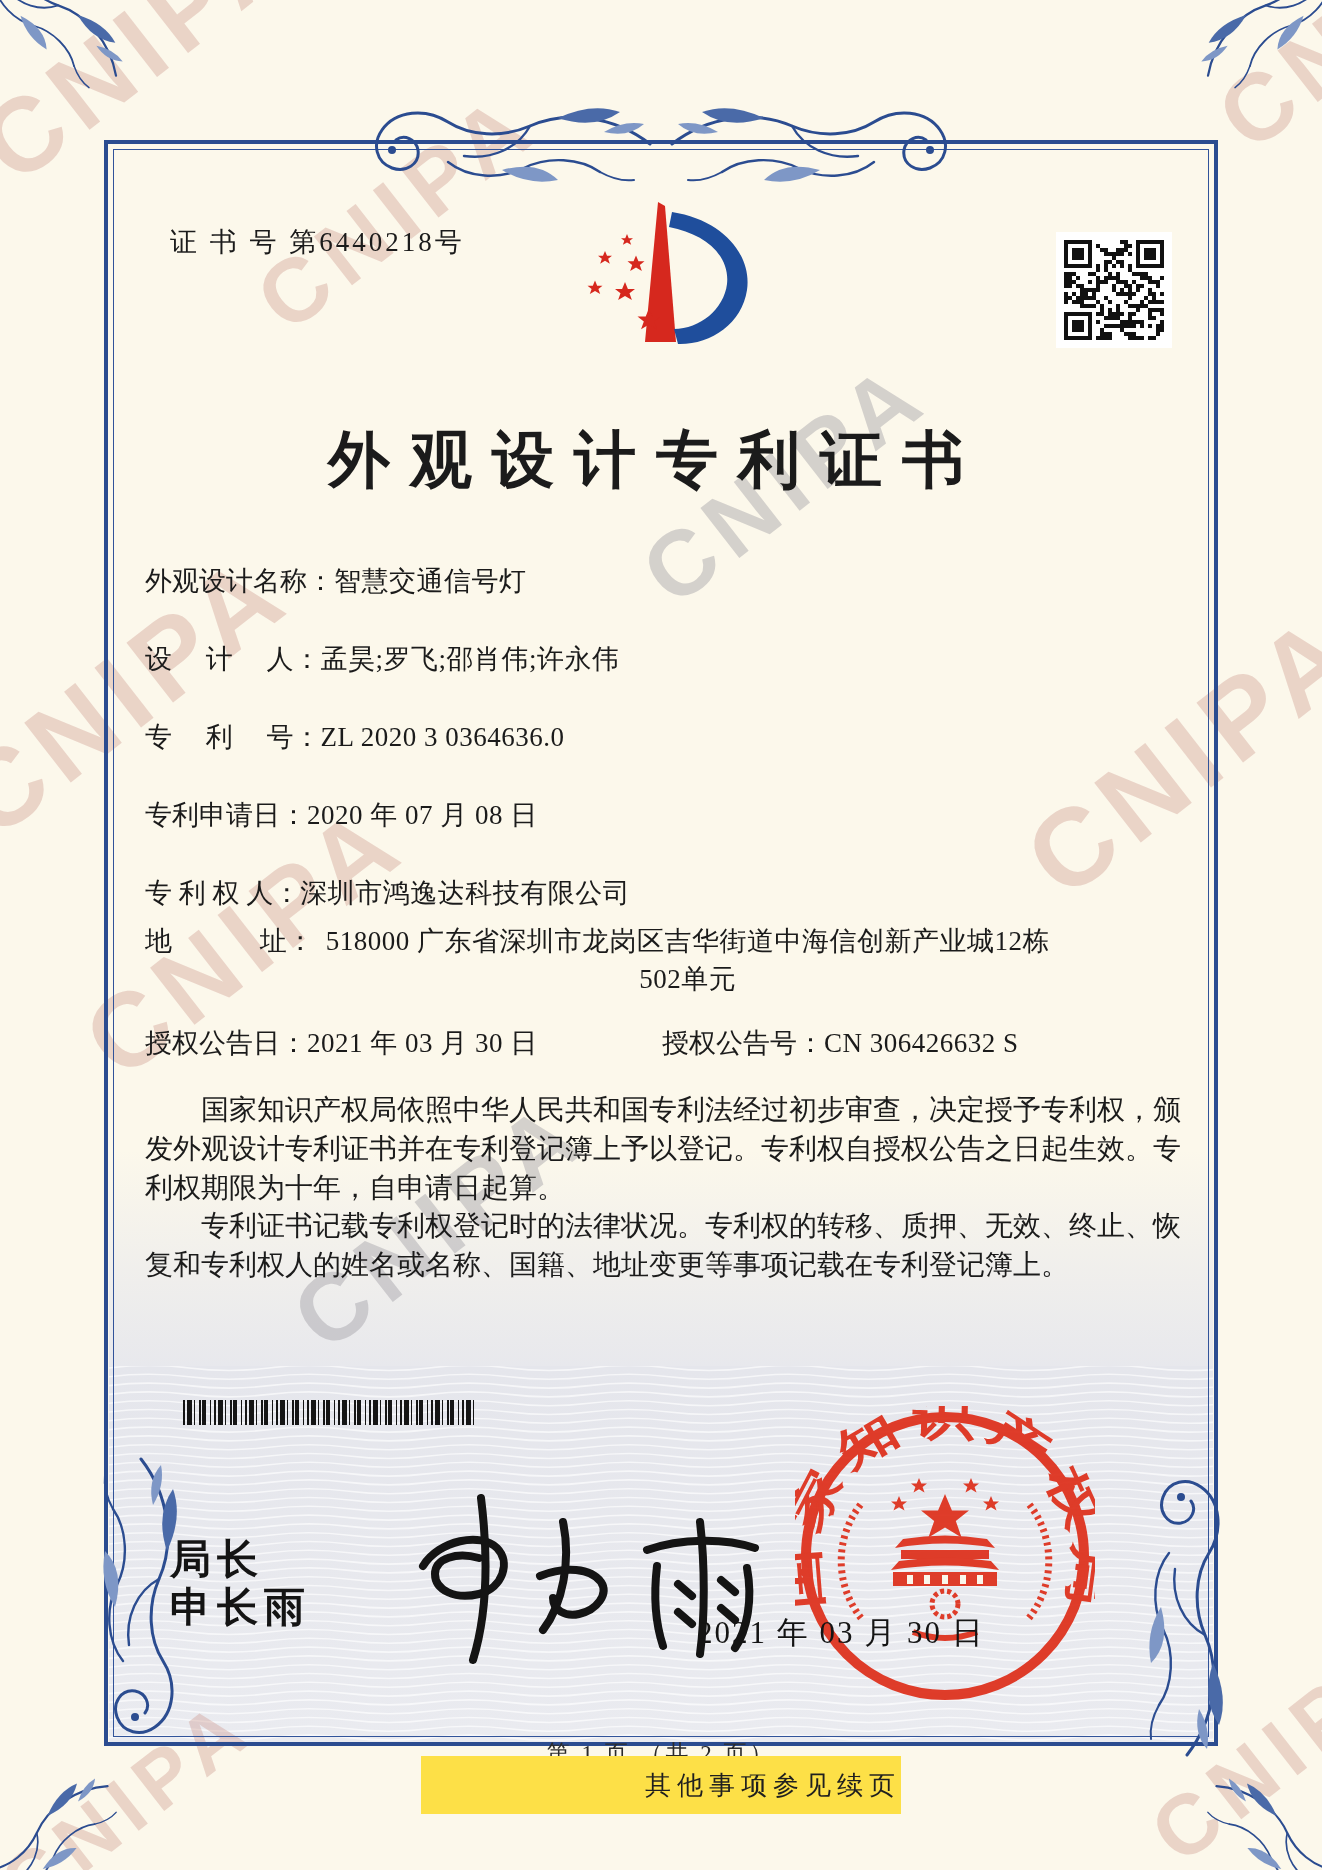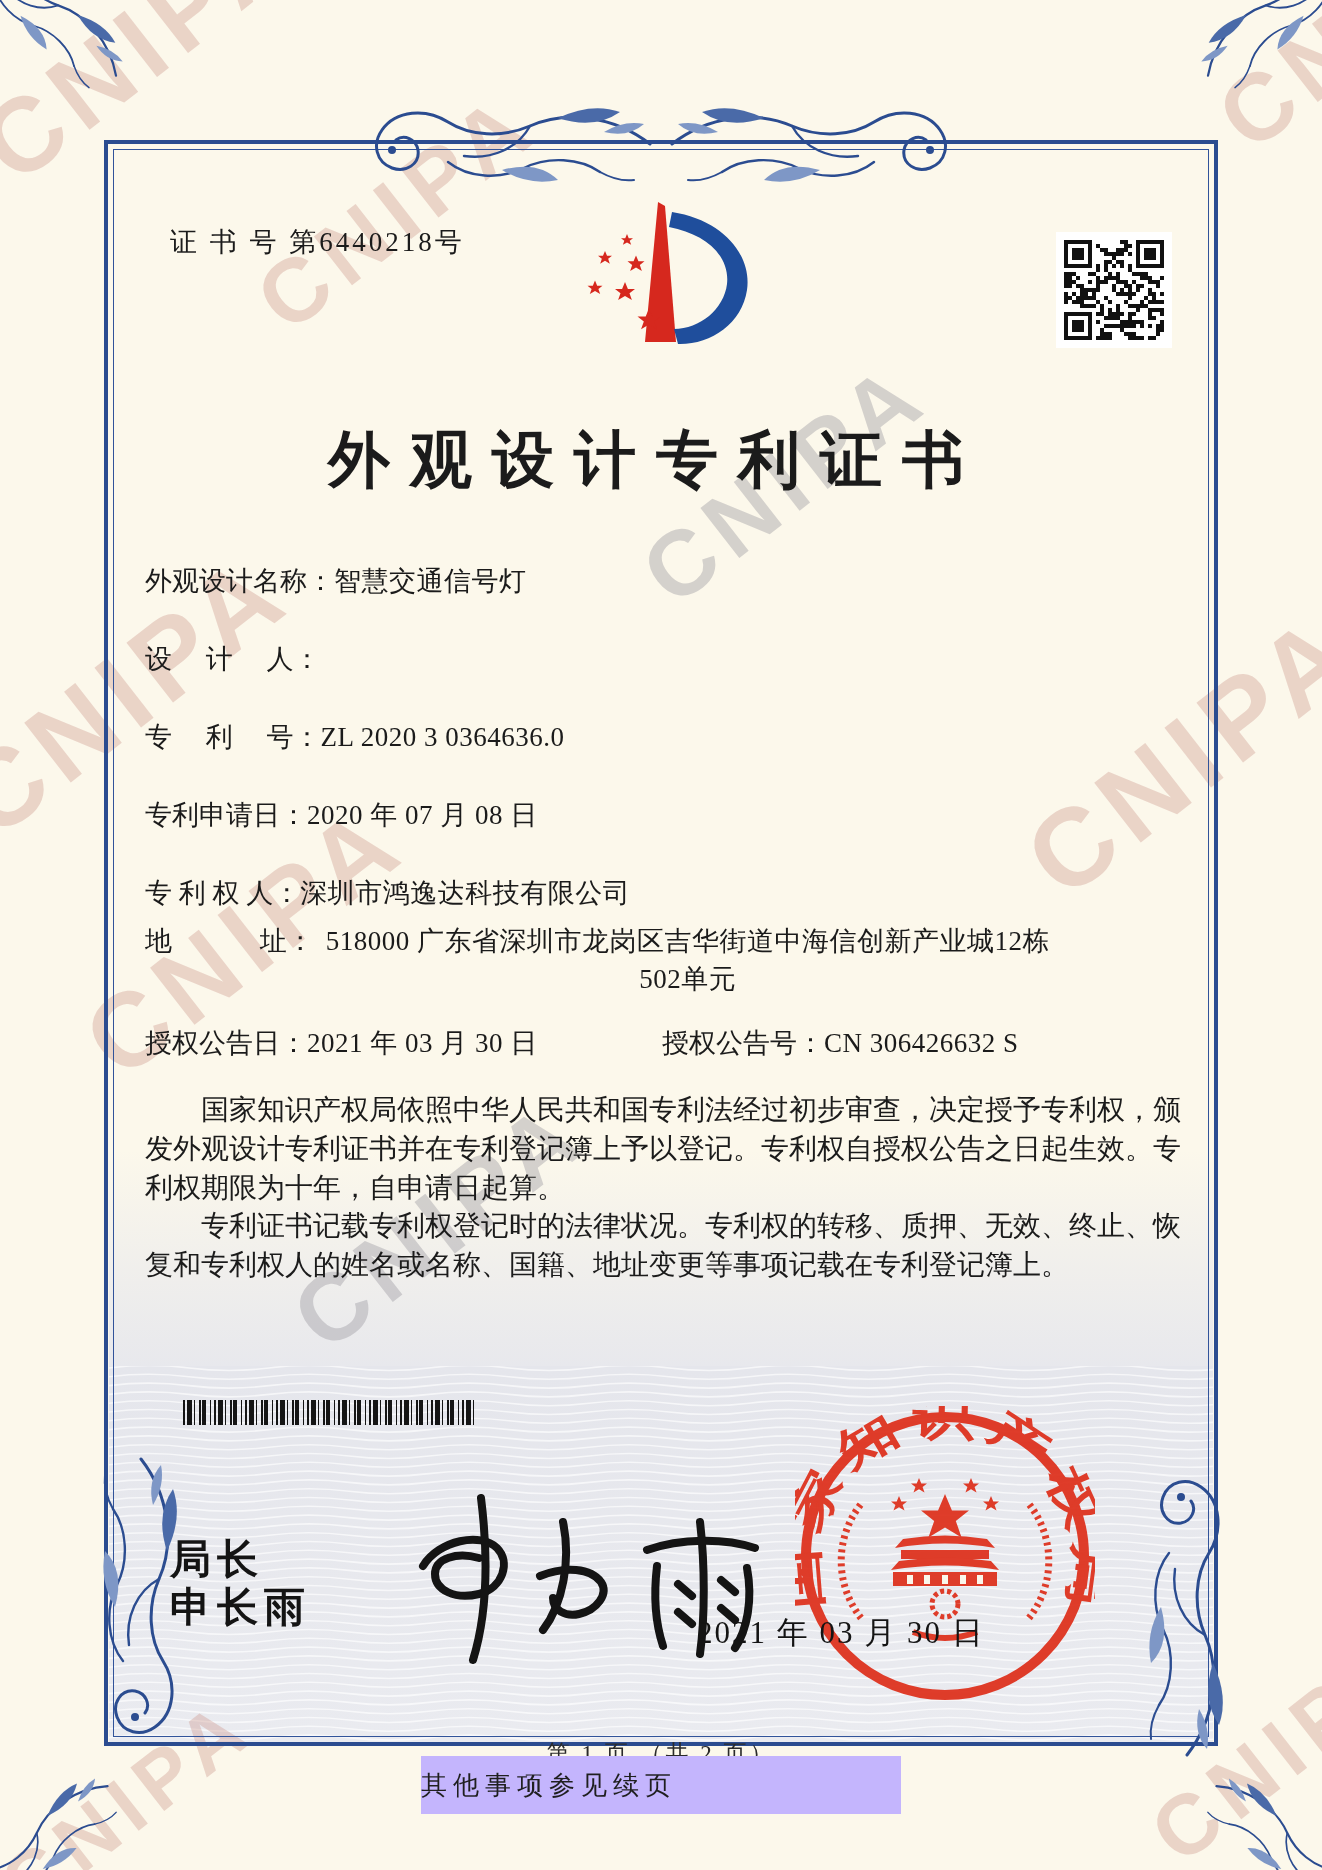--- a/index.html
+++ b/index.html
@@ -58,21 +58,21 @@
     font-weight:700;font-size:41px;letter-spacing:6px;color:#141414;}
   .signature{position:absolute;left:395px;top:1488px;z-index:5;}
   
   .seal{position:absolute;left:795px;top:1406px;z-index:5;opacity:.93;}
   .seal-date{position:absolute;left:697px;top:1612px;font-size:31px;letter-spacing:2px;
     color:#141414;z-index:6;}
   
   .page-info{position:absolute;left:104px;top:1706px;width:1114px;text-align:center;
     font-size:23px;letter-spacing:3px;color:#2a2a2a;z-index:5;margin-top:32px;}
   .cont-note-box{position:absolute;left:421px;top:1756px;width:480px;height:58px;
-    background:#c4b5fd;z-index:5;display:flex;align-items:center;justify-content:flex-start;}
+    background:#fde047;z-index:5;display:flex;align-items:center;justify-content:flex-end;}
   .cont-note{font-size:26px;letter-spacing:6px;color:#1f1f1f;}
   
   .orn{position:absolute;width:300px;height:110px;z-index:4;pointer-events:none;}
   .orn-top-left{left:352px;top:92px;}
   .orn-top-right{left:670px;top:92px;transform:scaleX(-1);}
   .orn-bottom-left{left:-12px;top:1552px;transform:rotate(-90deg) scaleY(-1);}
   .orn-bottom-right{left:1034px;top:1552px;transform:rotate(90deg);}
   .corner-tl{left:-118px;top:-52px;transform:rotate(42deg) scale(.75);}
   .corner-tr{left:1142px;top:-52px;transform:scaleX(-1) rotate(42deg) scale(.75);}
   .corner-bl{left:-118px;top:1802px;transform:rotate(-42deg) scale(.7);}
@@ -576,20 +576,21 @@
   </div>
 
   <div class="doc-title">外观设计专利证书</div>
 
   <div class="row" style="top:562px">
     <span class="lbl">外观设计名称：</span>
       <span class="val">智慧交通信号灯</span>
   </div>
   <div class="row" style="top:640px">
     <span class="lbl">设　 计　 人：</span>
+      <span class="val">孟昊;罗飞;邵肖伟;许永伟</span>
   </div>
   <div class="row" style="top:718px">
     <span class="lbl">专　 利　 号：</span>
       <span class="val">ZL 2020 3 0364636.0</span>
   </div>
   <div class="row" style="top:796px">
     <span class="lbl">专利申请日：</span>
       <span class="val">2020 年 07 月 08 日</span>
   </div>
   <div class="row" style="top:874px">

